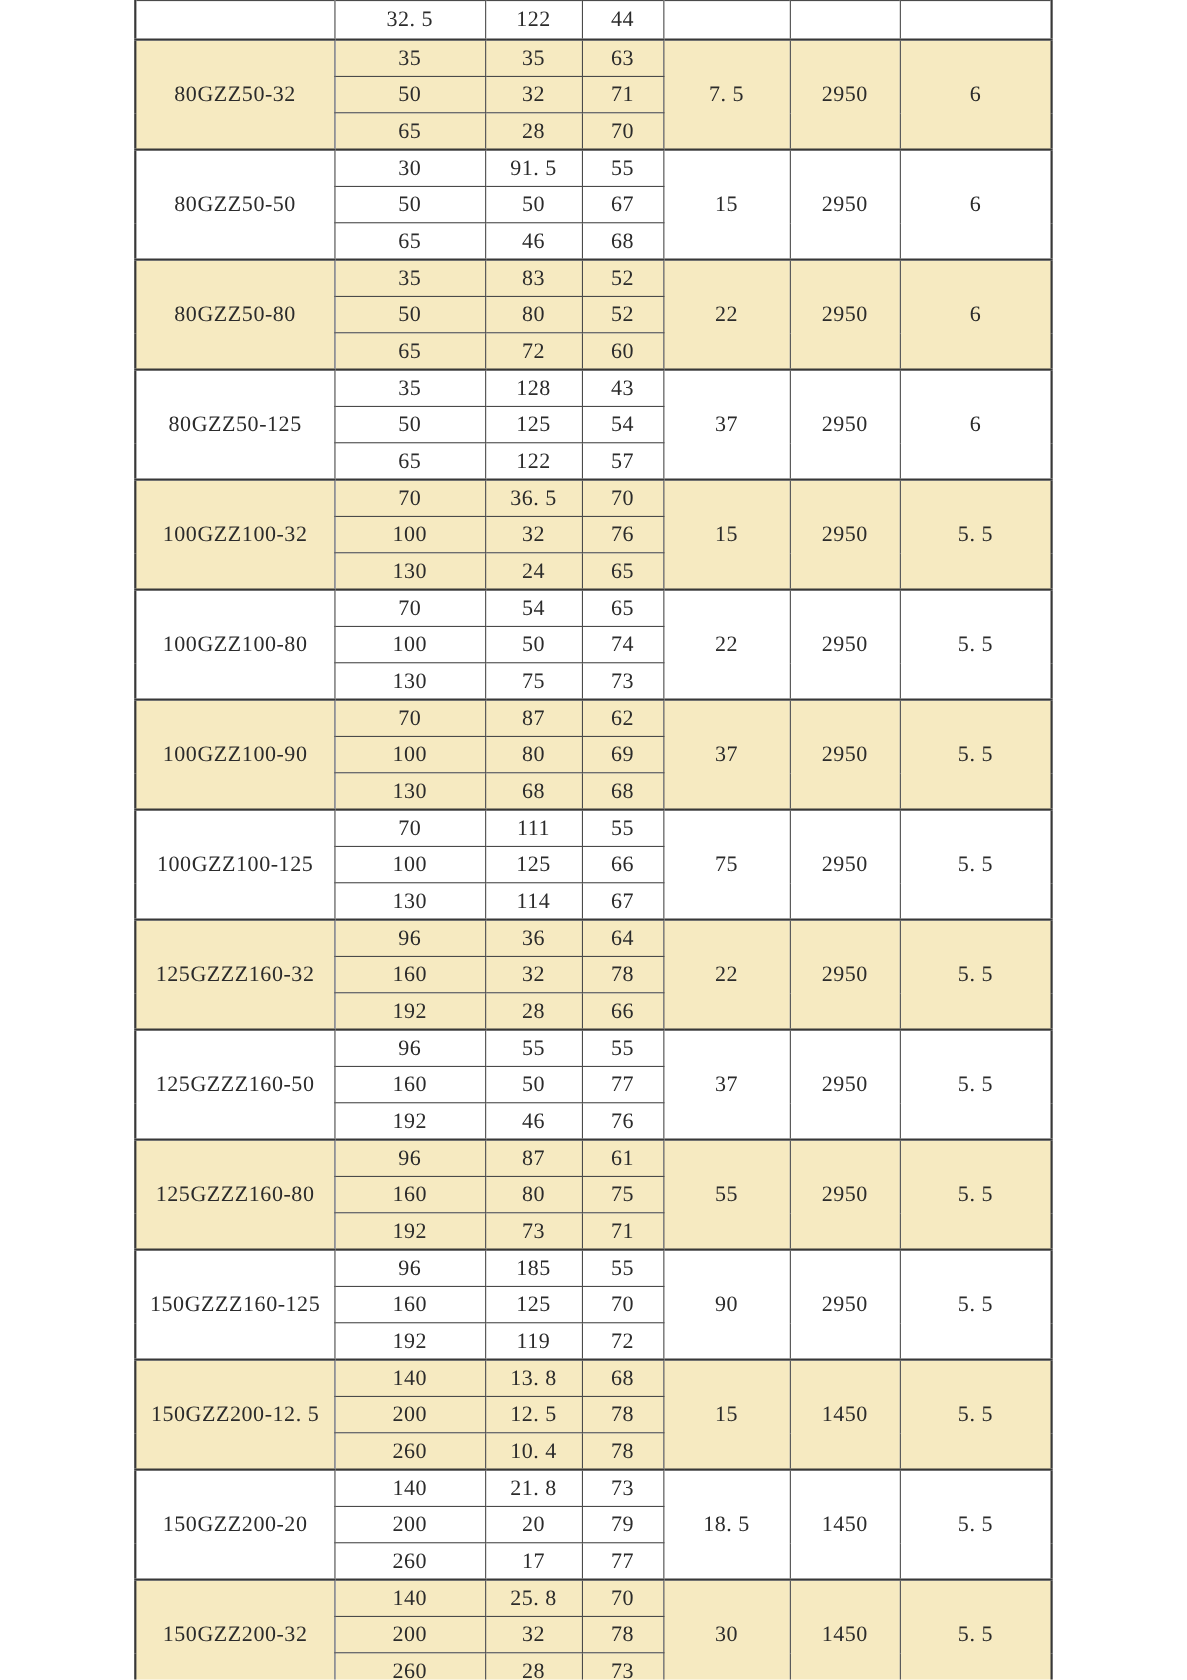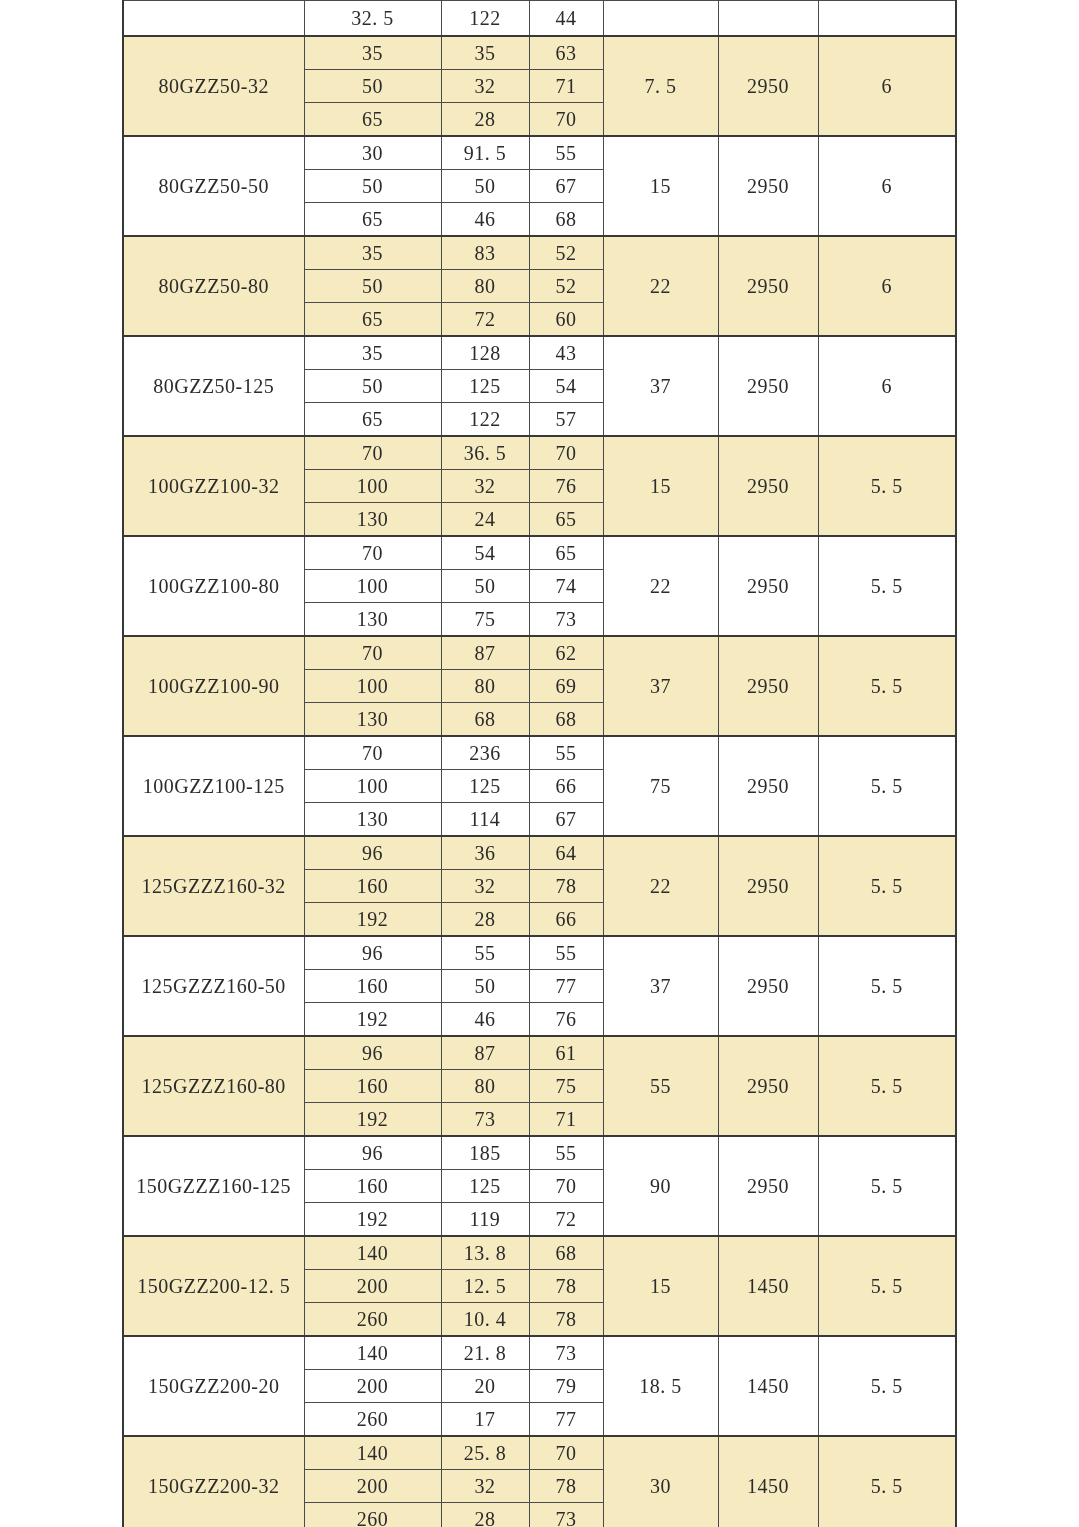--- a/index.html
+++ b/index.html
@@ -202,21 +202,21 @@
           <td>69</td>
         </tr>
         <tr class="sub-row shaded">
           <td>130</td>
           <td>68</td>
           <td>68</td>
         </tr>
         <tr class="group-start">
           <td rowspan="3">100GZZ100-125</td>
           <td>70</td>
-          <td>236</td>
+          <td>111</td>
           <td>55</td>
           <td rowspan="3">75</td>
           <td rowspan="3">2950</td>
           <td rowspan="3">5. 5</td>
         </tr>
         <tr class="sub-row">
           <td>100</td>
           <td>125</td>
           <td>66</td>
         </tr>

